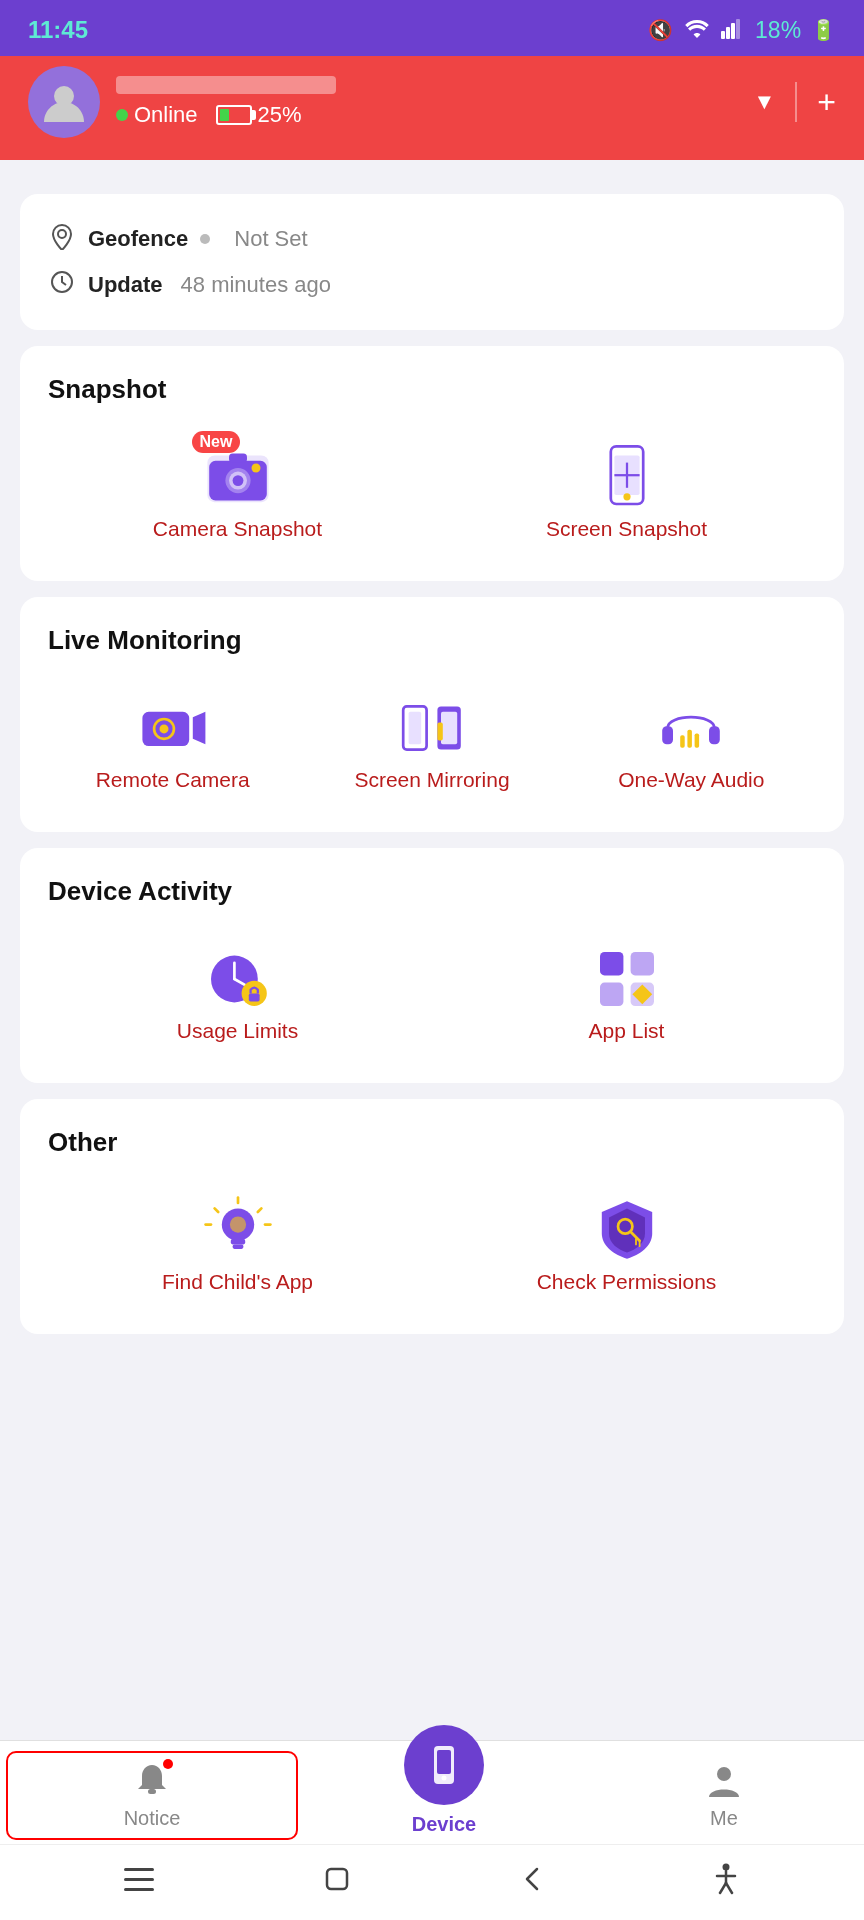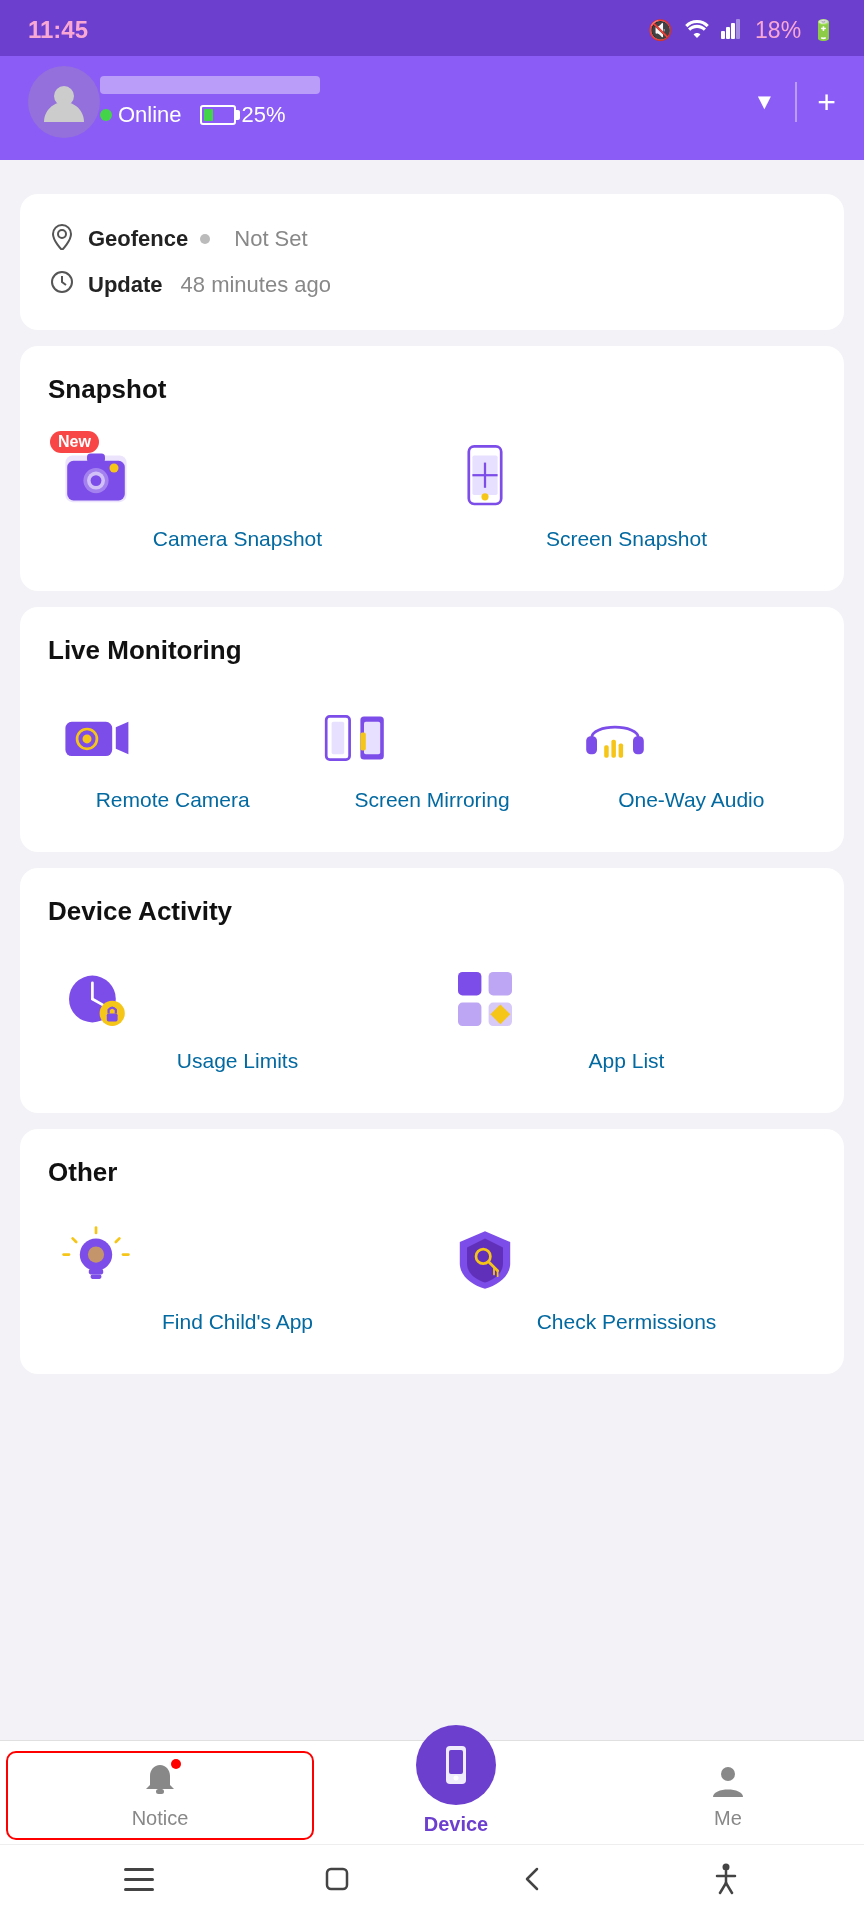--- a/index.html
+++ b/index.html
@@ -9,37 +9,38 @@
       min-height: 1920px;
       background: #f2f2f7;
       font-family: -apple-system, 'Helvetica Neue', Arial, sans-serif;
       display: flex;
       flex-direction: column;
     }
 
     
     .status-bar {
       background: #6c3fcf;
-      color: #f9a8d4;
+      color: #5eead4;
       display: flex;
       justify-content: space-between;
       align-items: center;
       padding: 10px 28px 6px 28px;
       height: 56px;
     }
     .status-time { font-size: 24px; font-weight: 600; }
     .status-icons { display: flex; align-items: center; gap: 10px; font-size: 20px; }
     .status-icons .battery { font-size: 23px; }
 
     
     .header {
-      background: #8b5cf6;
+      background: #ef4444;
       padding: 10px 28px 22px 28px;
       display: flex;
       align-items: center;
+      gap: 16px;
     }
     .avatar {
       width: 72px; height: 72px;
       border-radius: 50%;
       background: #9370db;
       display: flex; align-items: center; justify-content: center;
       flex-shrink: 0;
     }
     .avatar svg { width: 48px; height: 48px; fill: #ccc; }
     .header-info { flex: 1; }
@@ -138,36 +139,37 @@
       margin-bottom: 24px;
     }
     .items-grid {
       display: flex;
       flex-wrap: wrap;
       gap: 10px;
     }
     .item-btn {
       display: flex;
       flex-direction: column;
-      gap: 10px;
+      align-items: center;
+      gap: 0;
       min-width: 150px;
       flex: 1;
       cursor: pointer;
       background: none;
       border: none;
       padding: 8px;
     }
     .item-icon {
       width: 80px; height: 80px;
       display: flex; align-items: center; justify-content: center;
       position: relative;
     }
     .item-label {
       font-size: 21px;
-      color: #0369a1;
+      color: #b91c1c;
       text-align: center;
       white-space: nowrap;
     }
 
     
     .new-badge {
       position: absolute;
       top: -6px; left: -6px;
       background: #f84545;
       color: white;
@@ -507,21 +509,21 @@
         </div>
         <span class="item-label">Check Permissions</span>
       </button>
     </div>
   </div>
 
 </div>
 
 <div class="bottom-nav">
 
-  <div class="nav-item notice-active" style="border: 2.5px solid red; border-radius: 10px; margin: 0 6px; padding: 8px 16px;">
+  <div class="nav-item notice-active" style="border: 2.5px solid red; border-radius: 10px; margin: 0 6px; padding: 8px 4px;">
     <div class="nav-icon">
       <svg width="38" height="38" viewBox="0 0 38 38" fill="none">
         <path d="M19 4 C13 4 9 9 9 15 L9 24 L5 28 L33 28 L29 24 L29 15 C29 9 25 4 19 4Z" fill="#888"></path>
         <rect x="15" y="28" width="8" height="5" rx="2.5" fill="#888"></rect>
       </svg>
       <span class="red-dot"></span>
     </div>
     <span class="nav-label">Notice</span>
   </div>
 

